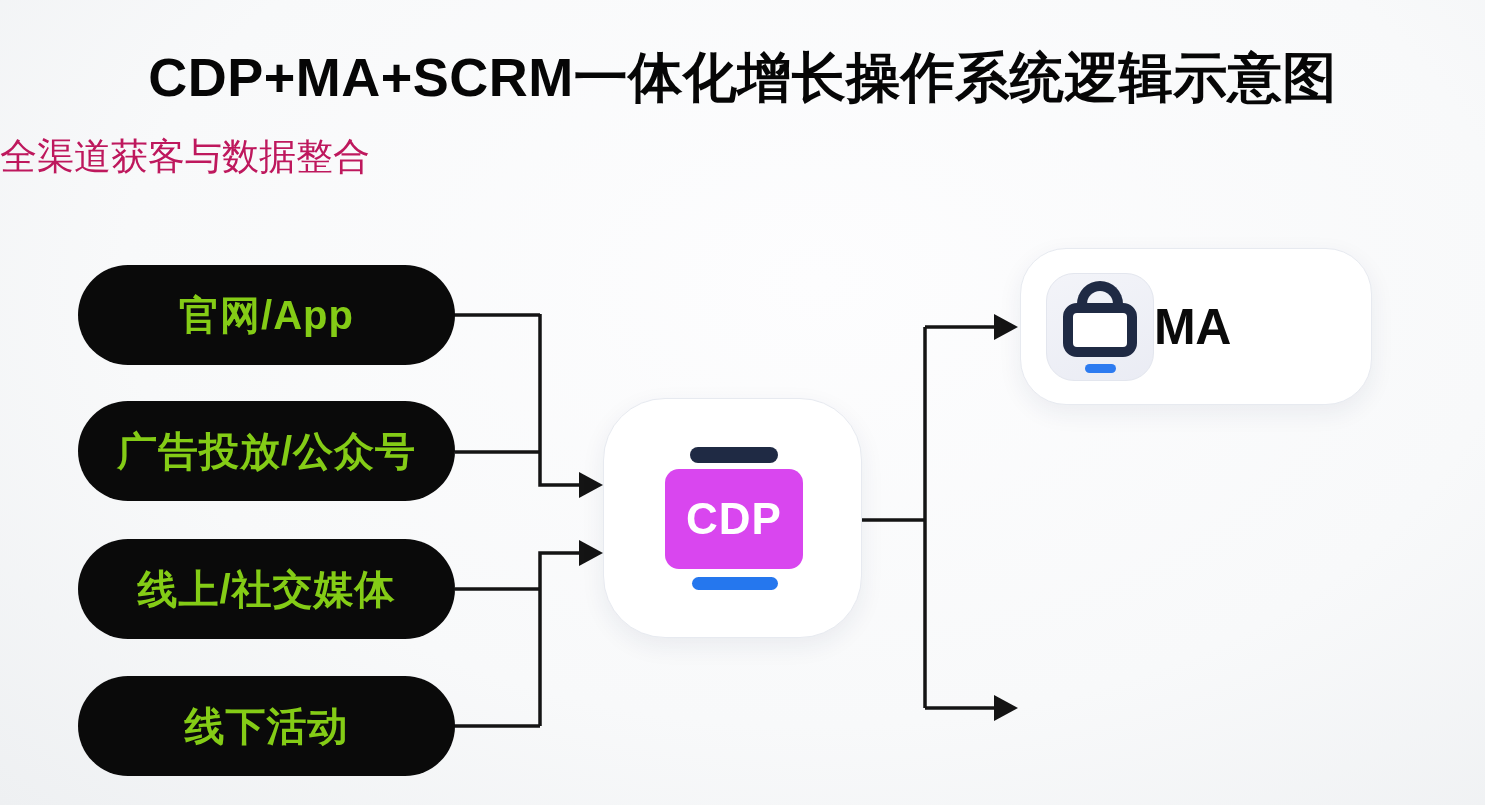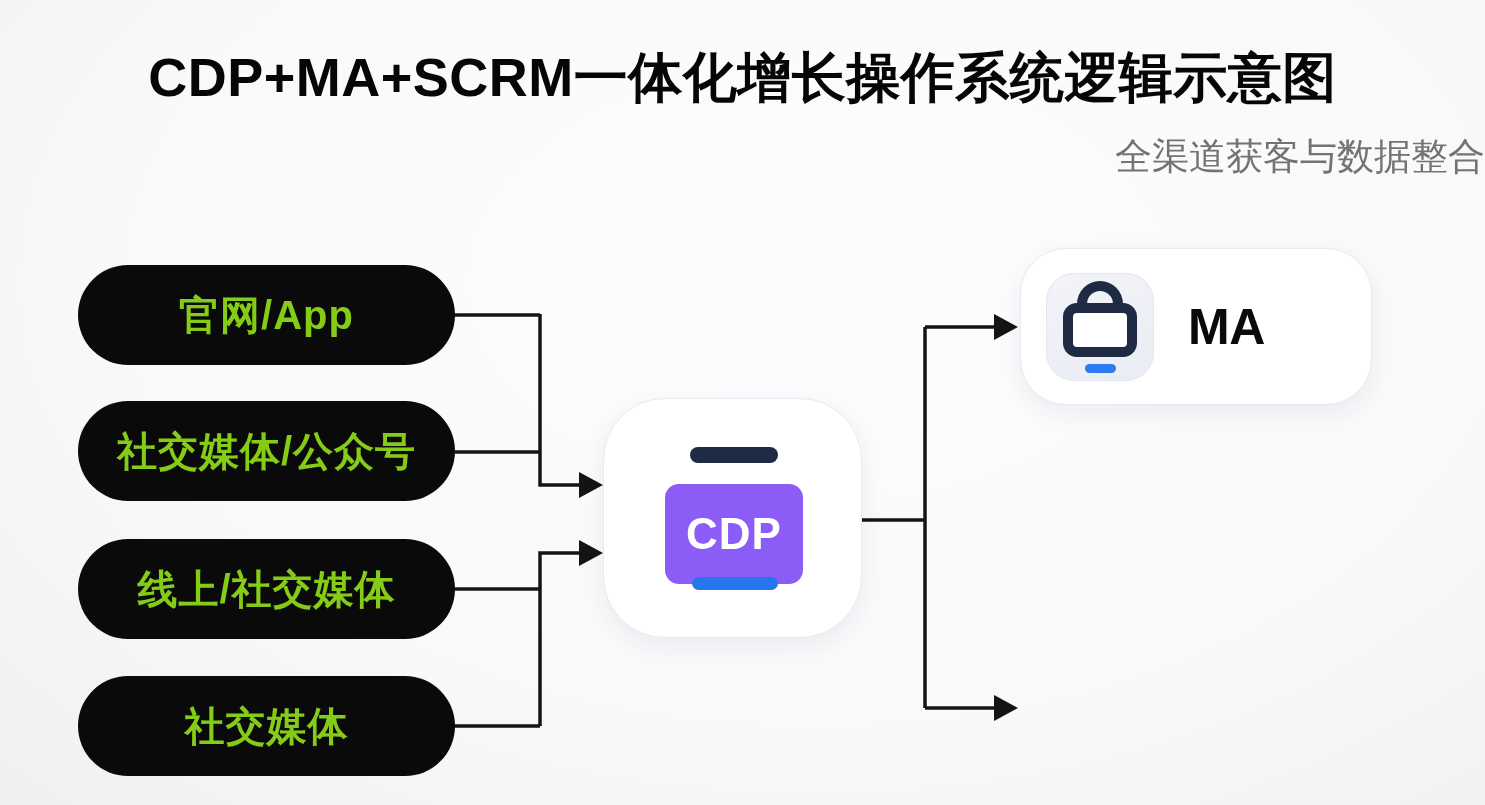--- a/index.html
+++ b/index.html
@@ -11,21 +11,21 @@
   }
   #stage { position: relative; width: 1200px; height: 805px; }
 
   .title {
     position: absolute; top: 42px; left: 0; width: 1485px;
     text-align: center; font-size: 54px; font-weight: 700;
     color: #060606; letter-spacing: 0.5px;
   }
   .subtitle {
     position: absolute; top: 132px; left: 0; width: 1485px;
-    text-align: right; font-size: 37px; font-weight: 400; color: #737373;
+    text-align: left; font-size: 37px; font-weight: 400; color: #be185d;
   }
 
   svg.wires { position: absolute; left: 0; top: 0; width: 1485px; height: 805px; }
   svg.wires path.line { stroke: #141414; stroke-width: 3.5; fill: none; }
   svg.wires path.head { fill: #141414; stroke: none; }
 
   .pill {
     position: absolute; left: 78px; width: 377px; height: 100px;
     background: #0a0a0a; border-radius: 50px;
     display: flex; align-items: center; justify-content: center;
@@ -43,32 +43,32 @@
   }
 
   
   #cdp-card { left: 603px; top: 398px; width: 259px; height: 240px; border-radius: 62px; }
   .cdp-topbar {
     position: absolute; left: 86px; top: 48px; width: 88px; height: 16px;
     background: #1f2a44; border-radius: 8px;
   }
   .cdp-body {
     position: absolute; left: 61px; top: 70px; width: 138px; height: 100px;
-    background: #8b5cf6; border-radius: 14px;
+    background: #d946ef; border-radius: 14px;
     display: flex; align-items: center; justify-content: center;
-    color: #ffffff; font-size: 44px; font-weight: 600; letter-spacing: 1px; margin-top: 15px;
+    color: #ffffff; font-size: 44px; font-weight: 600; letter-spacing: 1px;
   }
   .cdp-botbar {
     position: absolute; left: 88px; top: 178px; width: 86px; height: 13px;
     background: #2577ee; border-radius: 7px;
   }
 
   
   .dest-card {
-    display: flex; align-items: center; gap: 34px; padding-left: 25px;
+    display: flex; align-items: center; padding-left: 25px;
     border-radius: 46px;
     text-align: center;
   }
   #ma-card   { left: 1020px; top: 248px; width: 352px; height: 157px; }
   #scrm-card { left: 1020px; top: 635px; width: 350px; height: 155px; }
   .dest-label { font-size: 50px; font-weight: 600; color: #0a0a0a; letter-spacing: -0.5px; }
 
   .icon-tile {
     width: 108px; height: 108px; border-radius: 28px; flex: 0 0 auto;
     background: linear-gradient(160deg, #f3f4f9 0%, #eaecf4 100%);
@@ -134,27 +134,27 @@
     <path class="line" d="M925 327 H995"></path>
     <path class="head" d="M1018 327 L994 314 L994 340 Z"></path>
     <path class="line" d="M925 708 H995"></path>
     <path class="head" d="M1018 708 L994 695 L994 721 Z"></path>
   </svg>
 
   <div class="pill" id="pill-0">
     <span>官网/App</span>
   </div>
   <div class="pill" id="pill-1">
-    <span>社交媒体/公众号</span>
+    <span>广告投放/公众号</span>
   </div>
   <div class="pill" id="pill-2">
     <span>线上/社交媒体</span>
   </div>
   <div class="pill" id="pill-3">
-    <span>社交媒体</span>
+    <span>线下活动</span>
   </div>
 
   <div class="card" id="cdp-card">
     <div class="cdp-topbar"></div>
     <div class="cdp-body">
       <span>CDP</span>
     </div>
     <div class="cdp-botbar"></div>
   </div>
 

